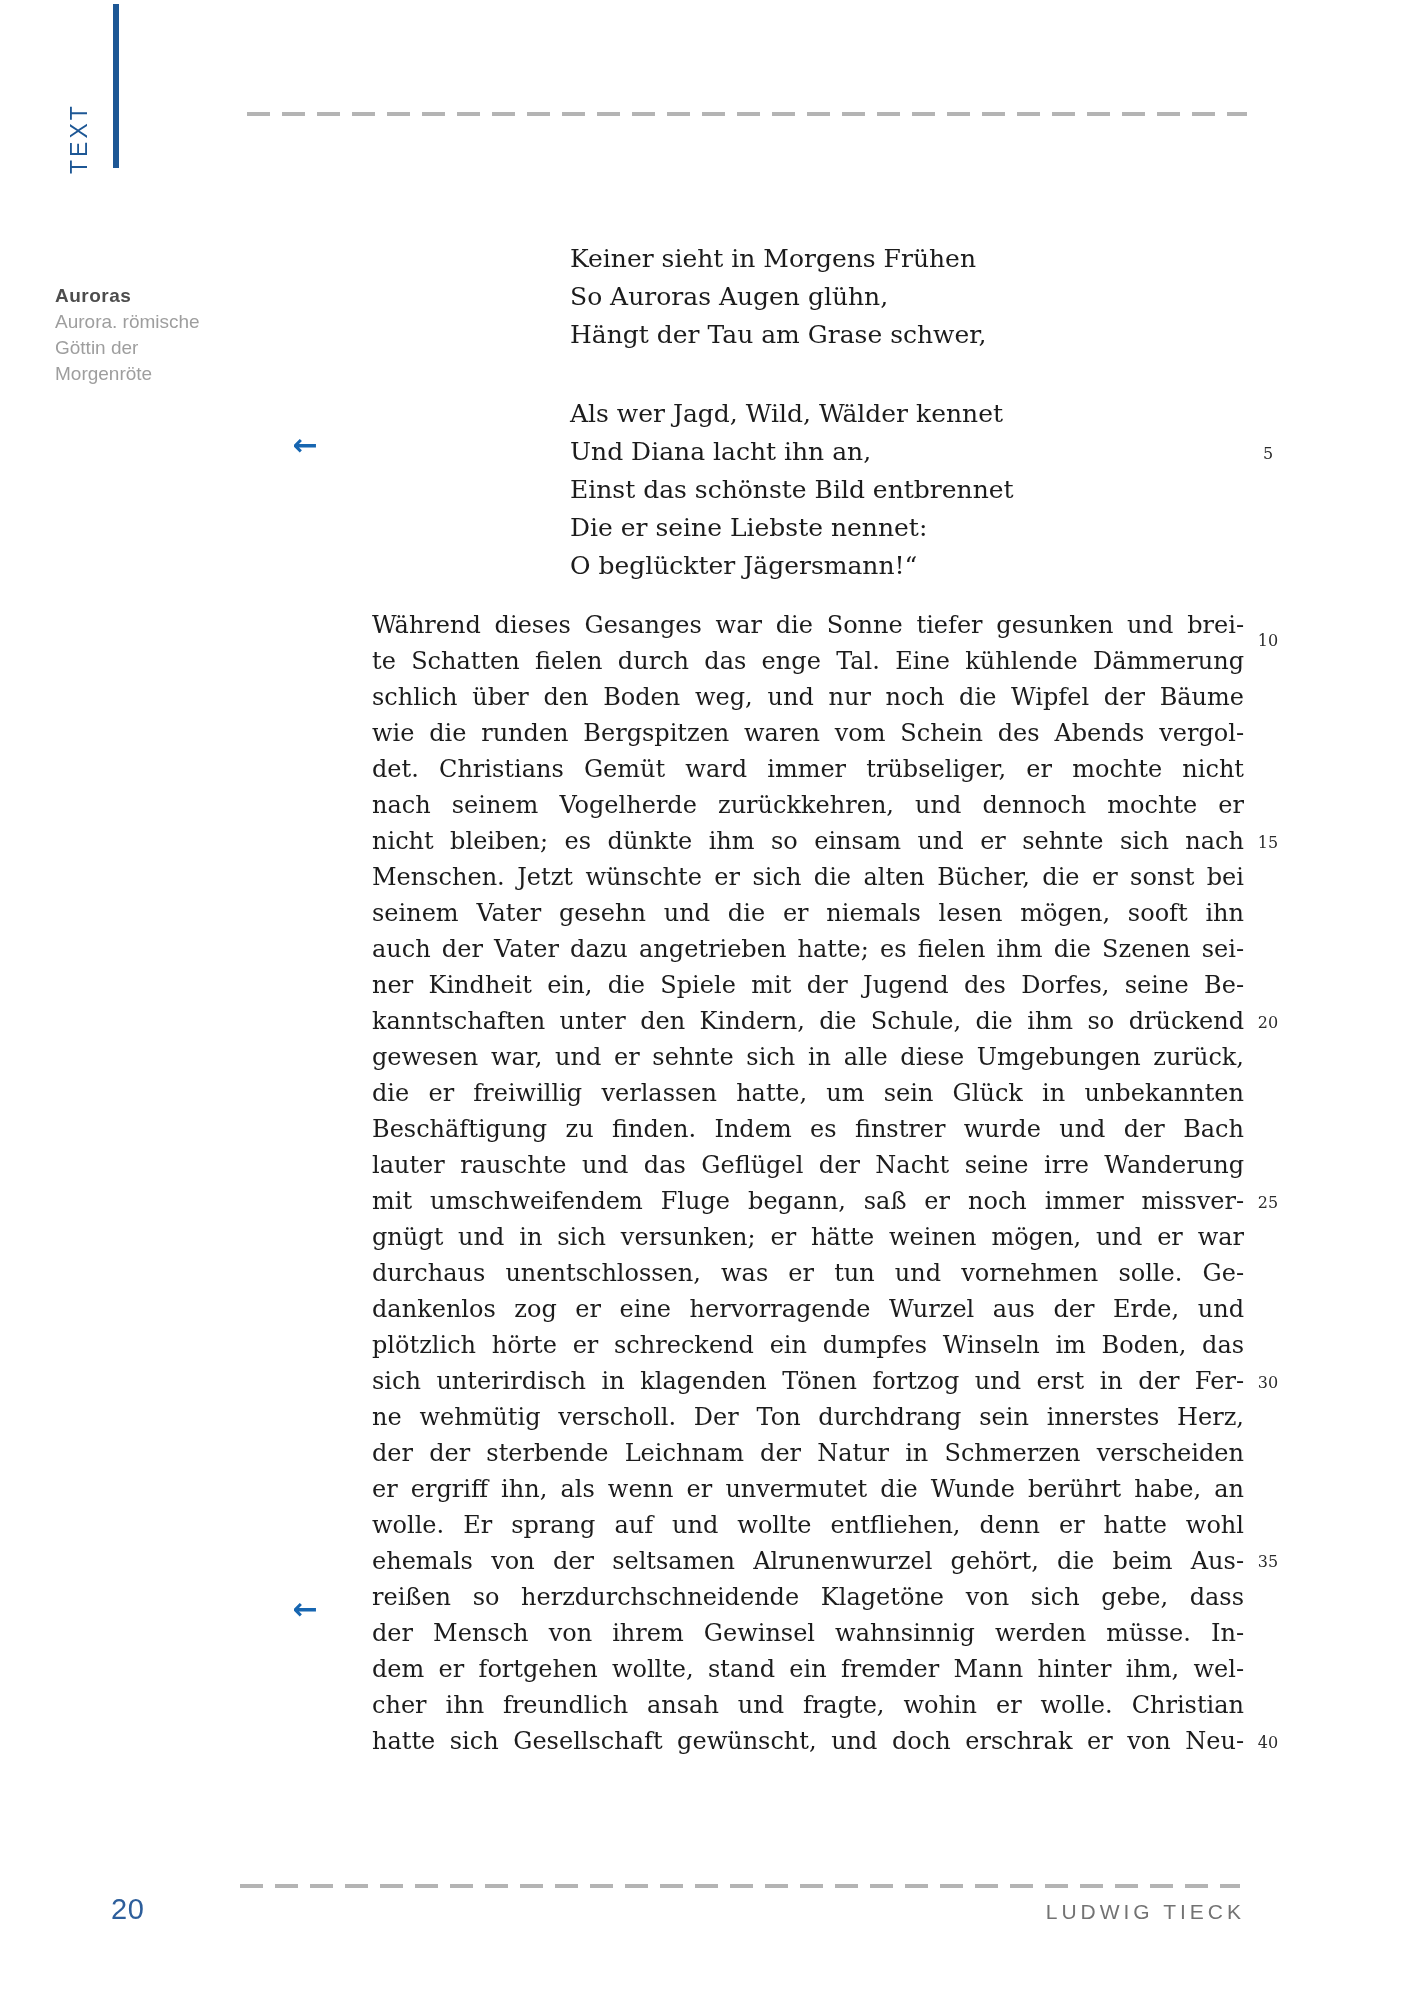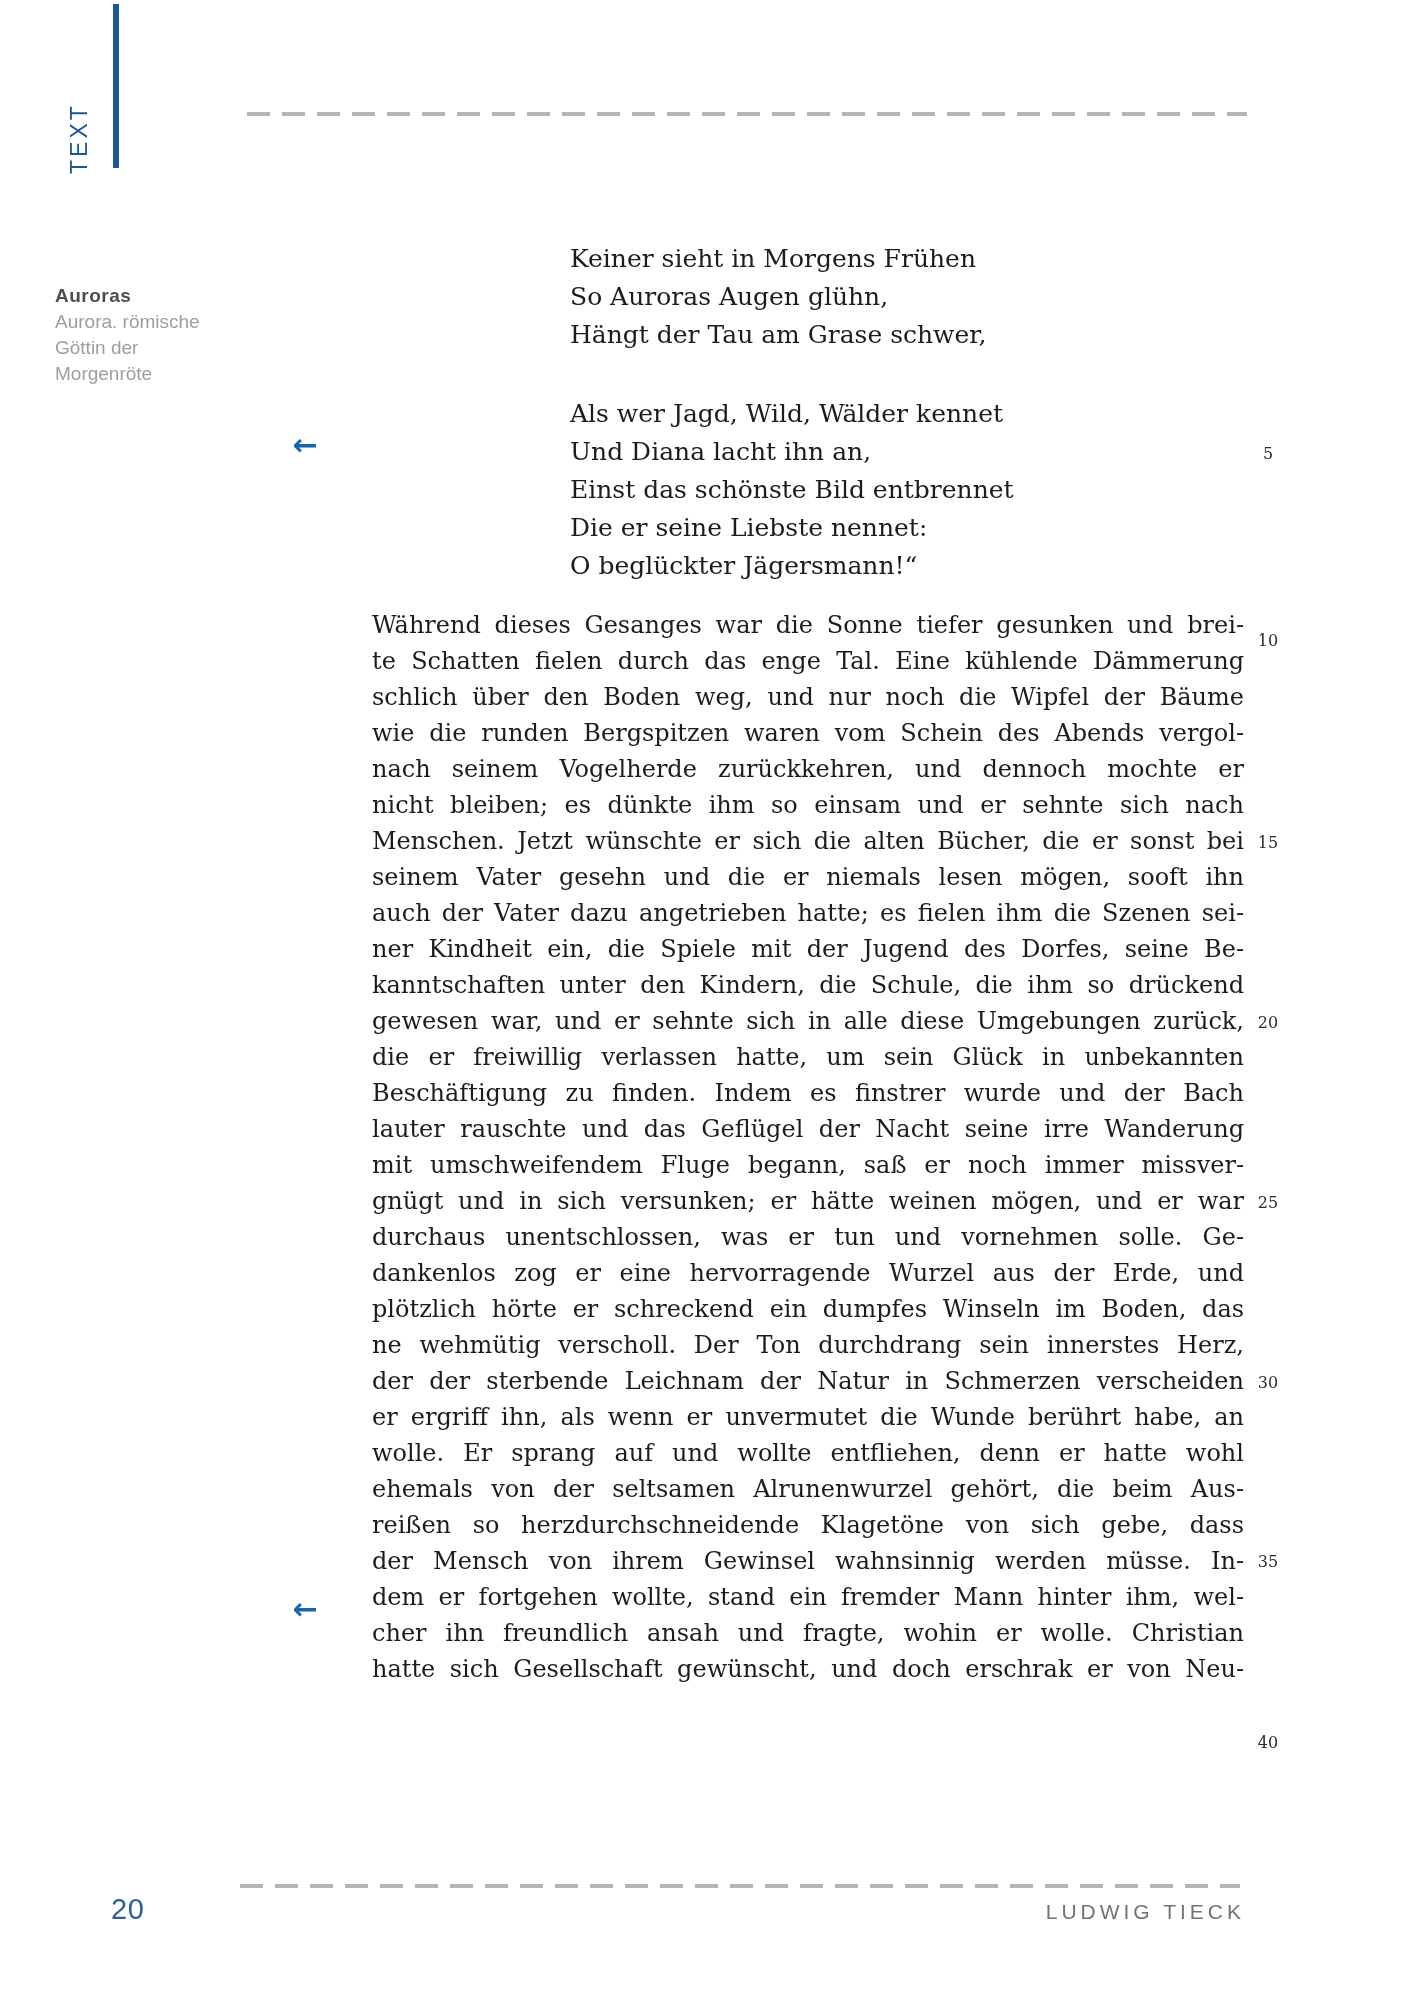--- a/index.html
+++ b/index.html
@@ -126,36 +126,38 @@
         <div>O beglückter Jägersmann!“</div>
       </div>
   </div>
 
   <div class="prose">
 
   <div>Während dieses Gesanges war die Sonne tiefer gesunken und brei-</div>
       <div>te Schatten fielen durch das enge Tal. Eine kühlende Dämmerung</div>
       <div>schlich über den Boden weg, und nur noch die Wipfel der Bäume</div>
       <div>wie die runden Bergspitzen waren vom Schein des Abends vergol-</div>
+      <div>det. Christians Gemüt ward immer trübseliger, er mochte nicht</div>
       <div>nach seinem Vogelherde zurückkehren, und dennoch mochte er</div>
       <div>nicht bleiben; es dünkte ihm so einsam und er sehnte sich nach</div>
       <div>Menschen. Jetzt wünschte er sich die alten Bücher, die er sonst bei</div>
       <div>seinem Vater gesehn und die er niemals lesen mögen, sooft ihn</div>
       <div>auch der Vater dazu angetrieben hatte; es fielen ihm die Szenen sei-</div>
       <div>ner Kindheit ein, die Spiele mit der Jugend des Dorfes, seine Be-</div>
       <div>kanntschaften unter den Kindern, die Schule, die ihm so drückend</div>
       <div>gewesen war, und er sehnte sich in alle diese Umgebungen zurück,</div>
       <div>die er freiwillig verlassen hatte, um sein Glück in unbekannten</div>
       <div>Beschäftigung zu finden. Indem es finstrer wurde und der Bach</div>
       <div>lauter rauschte und das Geflügel der Nacht seine irre Wanderung</div>
       <div>mit umschweifendem Fluge begann, saß er noch immer missver-</div>
       <div>gnügt und in sich versunken; er hätte weinen mögen, und er war</div>
       <div>durchaus unentschlossen, was er tun und vornehmen solle. Ge-</div>
       <div>dankenlos zog er eine hervorragende Wurzel aus der Erde, und</div>
       <div>plötzlich hörte er schreckend ein dumpfes Winseln im Boden, das</div>
+      <div>sich unterirdisch in klagenden Tönen fortzog und erst in der Fer-</div>
       <div>ne wehmütig verscholl. Der Ton durchdrang sein innerstes Herz,</div>
       <div>der der sterbende Leichnam der Natur in Schmerzen verscheiden</div>
       <div>er ergriff ihn, als wenn er unvermutet die Wunde berührt habe, an</div>
       <div>wolle. Er sprang auf und wollte entfliehen, denn er hatte wohl</div>
       <div>ehemals von der seltsamen Alrunenwurzel gehört, die beim Aus-</div>
       <div>reißen so herzdurchschneidende Klagetöne von sich gebe, dass</div>
       <div>der Mensch von ihrem Gewinsel wahnsinnig werden müsse. In-</div>
       <div>dem er fortgehen wollte, stand ein fremder Mann hinter ihm, wel-</div>
       <div>cher ihn freundlich ansah und fragte, wohin er wolle. Christian</div>
       <div>hatte sich Gesellschaft gewünscht, und doch erschrak er von Neu-</div>

